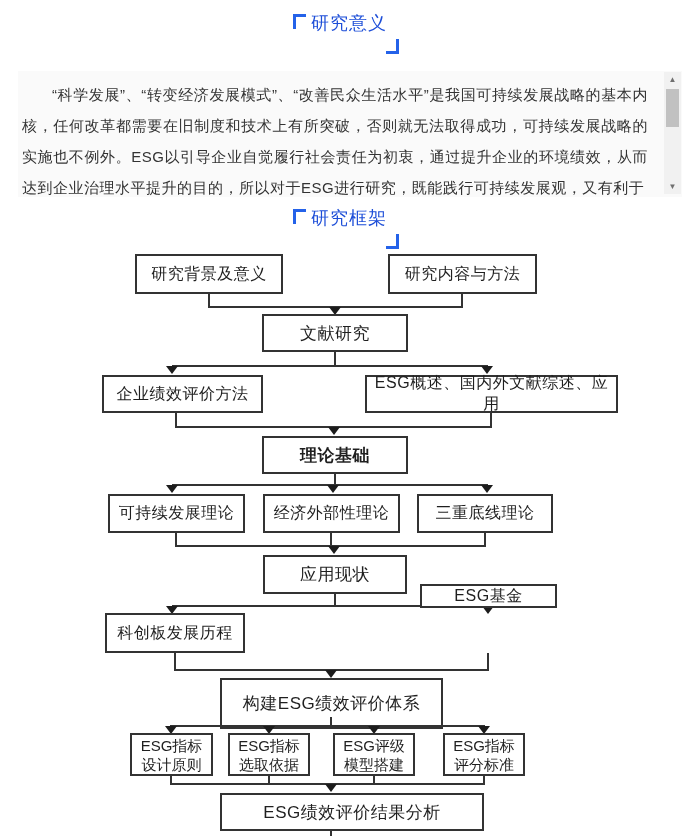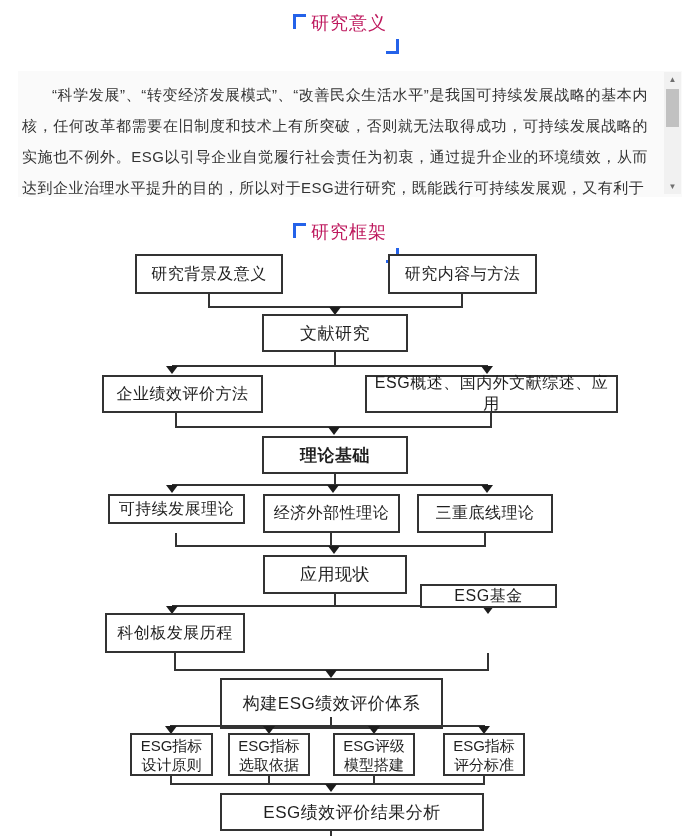--- a/index.html
+++ b/index.html
@@ -6,21 +6,21 @@
   html,body { margin:0; padding:0; }
   body {
     width:692px; height:836px; position:relative; background:#ffffff;
     font-family:"Liberation Sans","DejaVu Sans",sans-serif; color:var(--ink);
     overflow:hidden;
   }
   
   .sec-title { position:absolute; left:0; width:100%; display:flex; justify-content:center; align-items:flex-start; }
   .br-open  { display:inline-block; width:10px; height:12px; border-left:3px solid var(--accent); border-top:3px solid var(--accent); margin-right:5px; margin-top:2px; }
   .br-close { display:inline-block; width:10px; height:12px; border-right:3px solid var(--accent); border-bottom:3px solid var(--accent); margin-left:-1px; margin-top:27px; }
-  .title-text { font-size:18px; line-height:22px; color:#be185d; letter-spacing:1px; }
+  .title-text { font-size:18px; line-height:22px; color:#1d4ed8; letter-spacing:1px; }
 
   
   .textblock { position:absolute; left:18px; top:71px; width:664px; height:126px; background:#fafafa; overflow:hidden; box-sizing:border-box; }
   .para { margin:0; padding:8px 34px 0 4px; font-size:15px; line-height:31px; text-align:justify; text-indent:2em; color:#333; letter-spacing:0.5px; }
   .scrollbar { position:absolute; top:1px; right:1px; width:17px; height:122px; background:#f1f1f1; }
   .sb-btn { position:absolute; left:0; width:17px; height:15px; font-size:8px; color:#6f6f6f; text-align:center; line-height:15px; user-select:none; }
   .sb-btn.up { top:0; }
   .sb-btn.down { bottom:0; }
   .sb-thumb { position:absolute; left:2px; top:17px; width:13px; height:38px; background:#c1c1c1; }
 
@@ -45,21 +45,21 @@
 
 <div class="textblock">
   <p class="para">“科学发展”、“转变经济发展模式”、“改善民众生活水平”是我国可持续发展战略的基本内核，任何改革都需要在旧制度和技术上有所突破，否则就无法取得成功，可持续发展战略的实施也不例外。ESG以引导企业自觉履行社会责任为初衷，通过提升企业的环境绩效，从而达到企业治理水平提升的目的，所以对于ESG进行研究，既能践行可持续发展观，又有利于</p>
   <div class="scrollbar">
     <div class="sb-btn up">▲</div>
     <div class="sb-thumb"></div>
     <div class="sb-btn down">▼</div>
   </div>
 </div>
 
-<div class="sec-title" style="top:221px;">
+<div class="sec-title" style="top:207px;">
   <span class="br-open"></span>
   <span class="title-text">研究框架</span>
   <span class="br-close"></span>
 </div>
 
 <div>
 
   <div class="fc-box" style="left:135px;top:254px;width:148px;height:40px;">研究背景及意义</div>
   <div class="fc-box" style="left:388px;top:254px;width:149px;height:40px;">研究内容与方法</div>
 
@@ -84,21 +84,21 @@
   <div class="arrow-down" style="left:328px;top:427px;"></div>
 
   <div class="fc-box big" style="left:262px;top:436px;width:146px;height:38px;font-weight:bold;">理论基础</div>
 
   <div class="vline" style="left:334px;top:474px;height:12px;"></div>
   <div class="hline" style="left:172px;top:484px;width:316px;"></div>
   <div class="arrow-down" style="left:166px;top:485px;"></div>
   <div class="arrow-down" style="left:327px;top:485px;"></div>
   <div class="arrow-down" style="left:481px;top:485px;"></div>
 
-  <div class="fc-box" style="left:108px;top:494px;width:137px;height:30px;">可持续发展理论</div>
+  <div class="fc-box" style="left:108px;top:494px;width:137px;height:39px;">可持续发展理论</div>
   <div class="fc-box" style="left:263px;top:494px;width:137px;height:39px;">经济外部性理论</div>
   <div class="fc-box" style="left:417px;top:494px;width:136px;height:39px;">三重底线理论</div>
 
   <div class="vline" style="left:175px;top:533px;height:14px;"></div>
   <div class="vline" style="left:330px;top:533px;height:14px;"></div>
   <div class="vline" style="left:484px;top:533px;height:14px;"></div>
   <div class="hline" style="left:175px;top:545px;width:311px;"></div>
   <div class="arrow-down" style="left:328px;top:546px;"></div>
 
   <div class="fc-box big" style="left:263px;top:555px;width:144px;height:39px;">应用现状</div>

